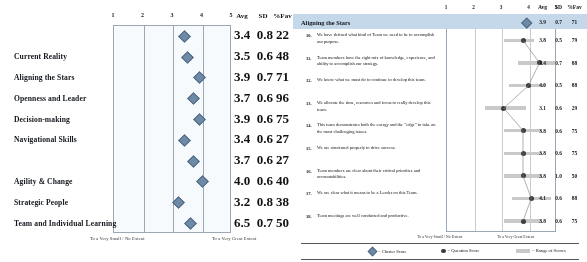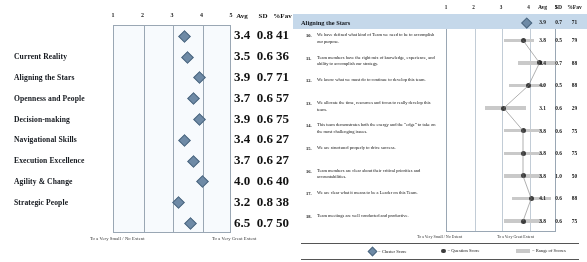--- a/index.html
+++ b/index.html
@@ -157,79 +157,79 @@
         <div class="l-gridline" style="left: 29.5px;"></div>
         <div class="l-gridline" style="left: 59px;"></div>
         <div class="l-gridline" style="left: 88.5px;"></div>
       </div>
 
     <div class="l-rows" id="l-rows">
         <div class="l-row">
           <div class="l-diamond" style="left: 183.8px;"></div>
           <div class="l-num l-avg">3.4</div>
           <div class="l-num l-sd">0.8</div>
-          <div class="l-num l-fav">41</div>
+          <div class="l-num l-fav">22</div>
         </div>
         <div class="l-row">
           <div class="l-label">Current Reality</div>
           <div class="l-diamond" style="left: 186.75px;"></div>
           <div class="l-num l-avg">3.5</div>
           <div class="l-num l-sd">0.6</div>
-          <div class="l-num l-fav">36</div>
+          <div class="l-num l-fav">48</div>
         </div>
         <div class="l-row">
           <div class="l-label">Aligning the Stars</div>
           <div class="l-diamond" style="left: 198.55px;"></div>
           <div class="l-num l-avg">3.9</div>
           <div class="l-num l-sd">0.7</div>
           <div class="l-num l-fav">71</div>
         </div>
         <div class="l-row">
-          <div class="l-label">Openness and People</div>
+          <div class="l-label">Openness and Leader</div>
           <div class="l-diamond" style="left: 192.65px;"></div>
           <div class="l-num l-avg">3.7</div>
           <div class="l-num l-sd">0.6</div>
-          <div class="l-num l-fav">57</div>
+          <div class="l-num l-fav">96</div>
         </div>
         <div class="l-row">
           <div class="l-label">Decision-making</div>
           <div class="l-diamond" style="left: 198.55px;"></div>
           <div class="l-num l-avg">3.9</div>
           <div class="l-num l-sd">0.6</div>
           <div class="l-num l-fav">75</div>
         </div>
         <div class="l-row">
           <div class="l-label">Navigational Skills</div>
           <div class="l-diamond" style="left: 183.8px;"></div>
           <div class="l-num l-avg">3.4</div>
           <div class="l-num l-sd">0.6</div>
           <div class="l-num l-fav">27</div>
         </div>
         <div class="l-row">
-          <div class="l-label">Execution Excellence</div>
           <div class="l-diamond" style="left: 192.65px;"></div>
           <div class="l-num l-avg">3.7</div>
           <div class="l-num l-sd">0.6</div>
           <div class="l-num l-fav">27</div>
         </div>
         <div class="l-row">
           <div class="l-label">Agility &amp; Change</div>
           <div class="l-diamond" style="left: 201.5px;"></div>
           <div class="l-num l-avg">4.0</div>
           <div class="l-num l-sd">0.6</div>
           <div class="l-num l-fav">40</div>
         </div>
         <div class="l-row">
           <div class="l-label">Strategic People</div>
           <div class="l-diamond" style="left: 177.9px;"></div>
           <div class="l-num l-avg">3.2</div>
           <div class="l-num l-sd">0.8</div>
           <div class="l-num l-fav">38</div>
         </div>
         <div class="l-row">
+          <div class="l-label">Team and Individual Learning</div>
           <div class="l-diamond" style="left: 189.7px;"></div>
           <div class="l-num l-avg">6.5</div>
           <div class="l-num l-sd">0.7</div>
           <div class="l-num l-fav">50</div>
         </div>
       </div>
 
     <div class="l-foot" id="l-foot-left">To a Very Small / No Extent</div>
     <div class="l-foot" id="l-foot-right">To a Very Great Extent</div>
   </div>

